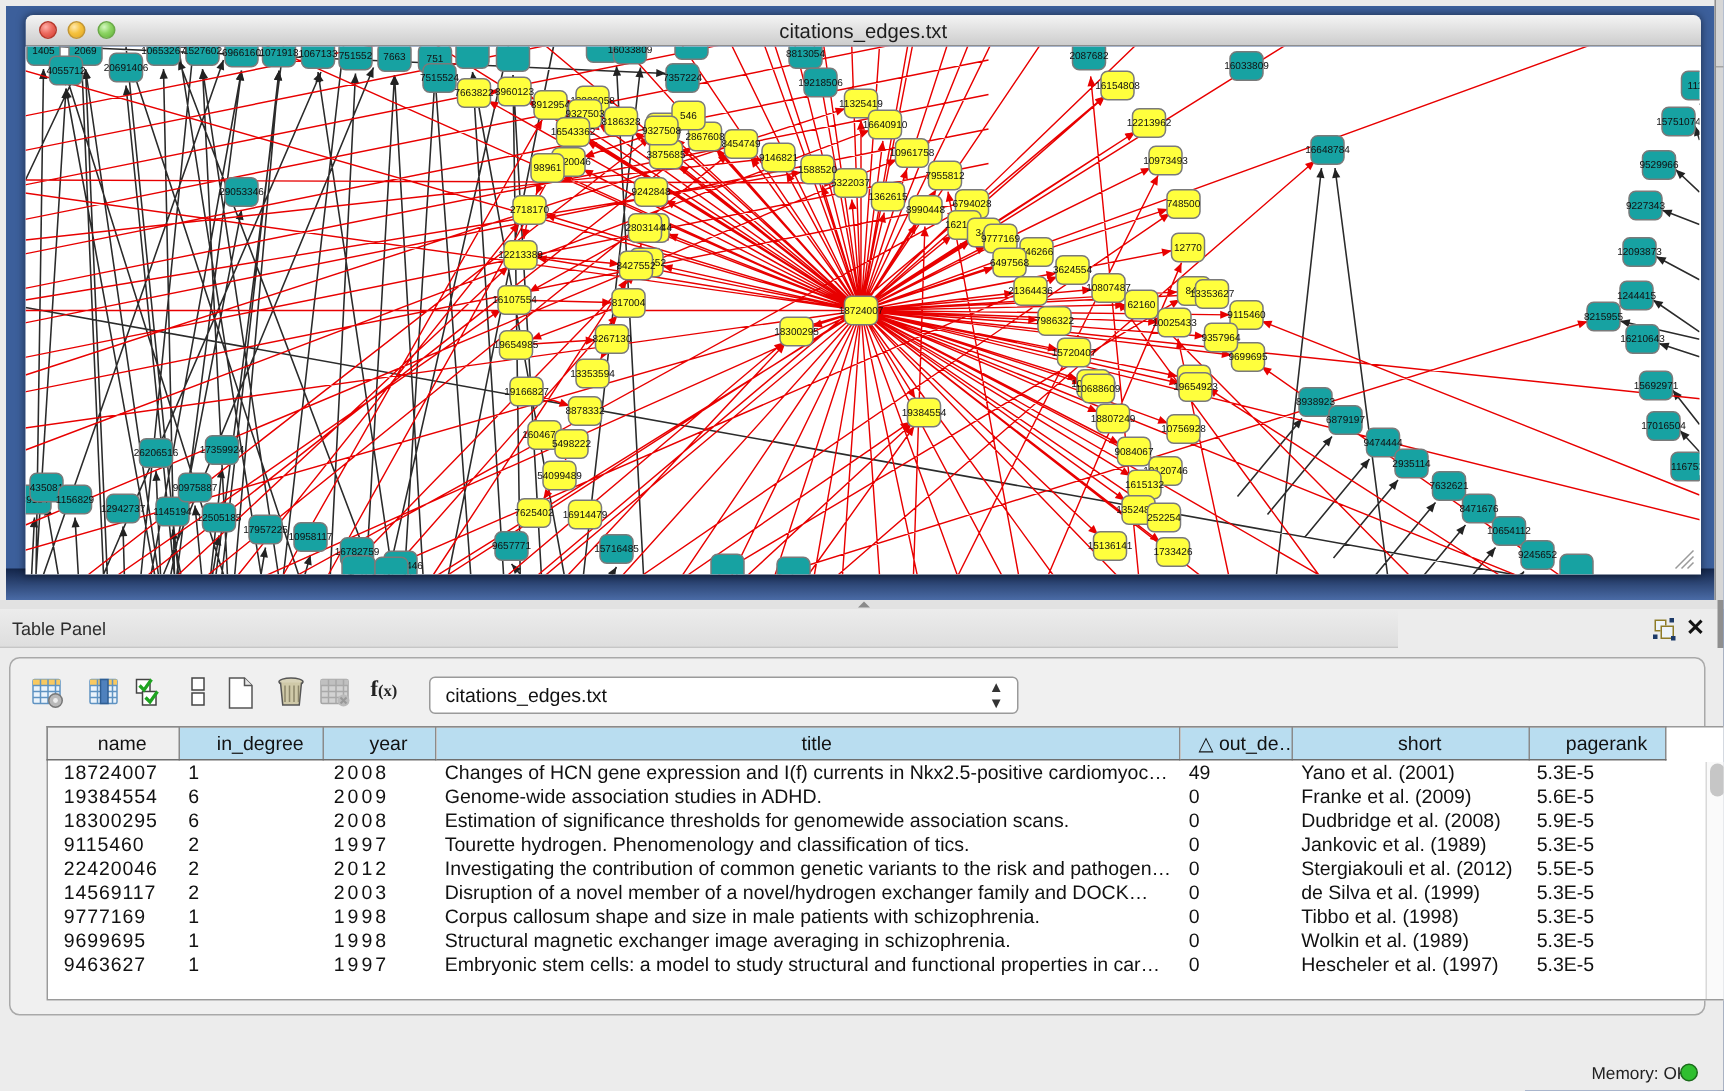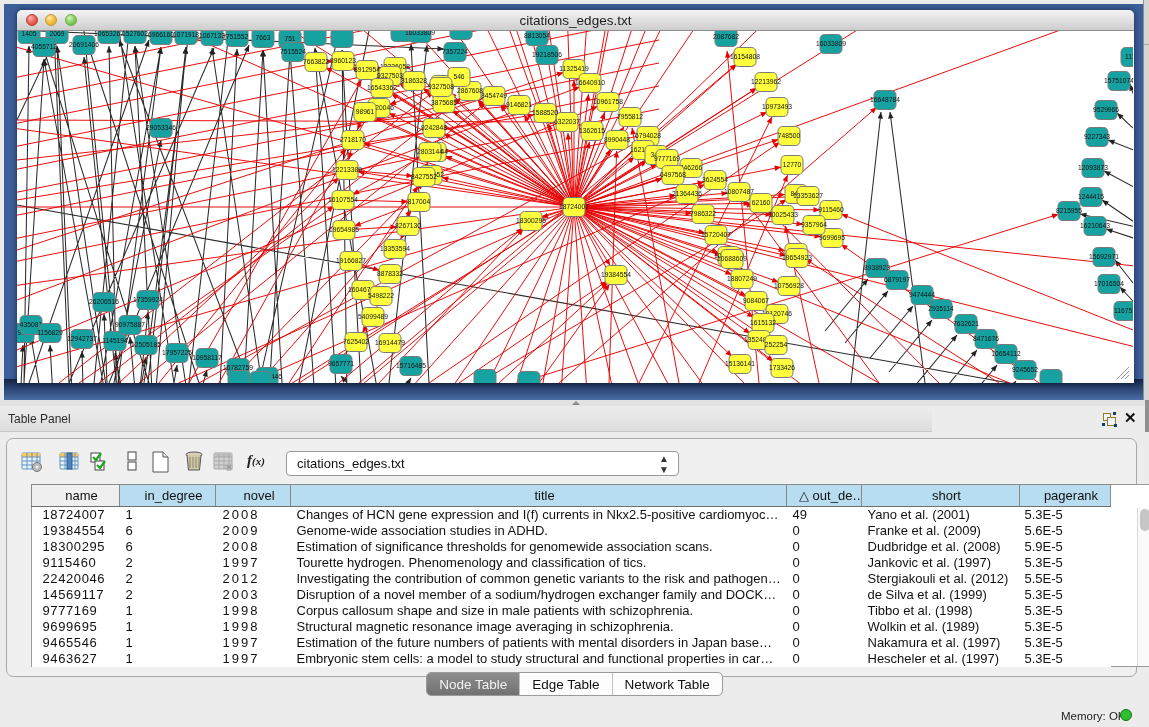--- a/index.html
+++ b/index.html
@@ -611,41 +611,41 @@
           <path d="M3 5l1.5 15h11L17 5" fill="#cfc9a8" stroke="#555"></path>
           <path d="M6 7v11M9 7v11M12 7v11M15 7v11" stroke="#8d876a"></path>
         </svg>
         <svg class="ticon" style="left:194px" width="22" height="24" viewBox="0 0 22 24">
           <rect x="1" y="3" width="18" height="16" rx="1" fill="#d2d2d2" stroke="#a5a5a5"></rect>
           <rect x="1" y="3" width="18" height="4" fill="#c0c0c0"></rect>
           <path d="M1 7h18M1 11h18M1 15h18M6 3v16M11 3v16M16 3v16" stroke="#a9a9a9"></path>
           <circle cx="16" cy="17" r="4" fill="#bbb"></circle>
           <path d="M14 15l4 4M18 15l-4 4" stroke="#999" stroke-width="1.4"></path>
         </svg>
-        <div class="ticon" style="left:228px;top:2px;font-size:15px;font-style:italic;font-weight:bold;color:#222;font-family:'Liberation Serif',serif">f<span style="font-size:11px">(x)</span></div>
+        <div class="ticon" style="left:228px;top:2px;font-size:15px;font-weight:bold;color:#222;font-family:'Liberation Serif',serif">f<span style="font-size:11px">(x)</span></div>
    <div class="combo">citations_edges.txt<span class="ar">▲<br>▼</span></div>
   </div>
  </div>
  <div class="tblwrap" style="top:52px">
  <div class="tbl-bg"></div>
  <table class="dtable">
   <colgroup>
           <col style="width:88px">
           <col style="width:96px">
           <col style="width:75px">
           <col style="width:496px">
           <col style="width:75px">
           <col style="width:158px">
           <col style="width:91px">
         </colgroup>
   <tbody>
           <tr>
             <th class="h0">name</th>
             <th>in_degree</th>
-            <th>novel</th>
+            <th>year</th>
             <th>title</th>
             <th>△ out_de…</th>
             <th>short</th>
             <th>pagerank</th>
           </tr>
   <tr>
             <td class="c0">18724007</td>
             <td class="c1">1</td>
             <td class="c2">2008</td>
             <td class="c3">Changes of HCN gene expression and I(f) currents in Nkx2.5‑positive cardiomyoc…</td>
@@ -670,82 +670,72 @@
             <td class="c4">0</td>
             <td class="c5">Dudbridge et al. (2008)</td>
             <td class="c6">5.9E‑5</td>
           </tr>
 <tr>
             <td class="c0">9115460</td>
             <td class="c1">2</td>
             <td class="c2">1997</td>
             <td class="c3">Tourette hydrogen. Phenomenology and classification of tics.</td>
             <td class="c4">0</td>
-            <td class="c5">Jankovic et al. (1997)</td>
+            <td class="c5">Jankovic et al. (1989)</td>
             <td class="c6">5.3E‑5</td>
           </tr>
 <tr>
             <td class="c0">22420046</td>
             <td class="c1">2</td>
             <td class="c2">2012</td>
             <td class="c3">Investigating the contribution of common genetic variants to the risk and pathogen…</td>
             <td class="c4">0</td>
             <td class="c5">Stergiakouli et al. (2012)</td>
             <td class="c6">5.5E‑5</td>
           </tr>
 <tr>
             <td class="c0">14569117</td>
             <td class="c1">2</td>
             <td class="c2">2003</td>
-            <td class="c3">Disruption of a novel member of a sodium/hydrogen exchanger family and DOCK…</td>
+            <td class="c3">Disruption of a novel member of a novel/hydrogen exchanger family and DOCK…</td>
             <td class="c4">0</td>
             <td class="c5">de Silva et al. (1999)</td>
             <td class="c6">5.3E‑5</td>
           </tr>
 <tr>
             <td class="c0">9777169</td>
             <td class="c1">1</td>
             <td class="c2">1998</td>
             <td class="c3">Corpus callosum shape and size in male patients with schizophrenia.</td>
             <td class="c4">0</td>
             <td class="c5">Tibbo et al. (1998)</td>
             <td class="c6">5.3E‑5</td>
           </tr>
 <tr>
             <td class="c0">9699695</td>
             <td class="c1">1</td>
             <td class="c2">1998</td>
-            <td class="c3">Structural magnetic resonance image averaging in schizophrenia.</td>
+            <td class="c3">Structural magnetic exchanger image averaging in schizophrenia.</td>
             <td class="c4">0</td>
             <td class="c5">Wolkin et al. (1989)</td>
-            <td class="c6">5.3E‑5</td>
-          </tr>
-<tr>
-            <td class="c0">9465546</td>
-            <td class="c1">1</td>
-            <td class="c2">1997</td>
-            <td class="c3">Estimation of the future numbers of patients with mental disorders in Japan base…</td>
-            <td class="c4">0</td>
-            <td class="c5">Nakamura et al. (1997)</td>
             <td class="c6">5.3E‑5</td>
           </tr>
 <tr>
             <td class="c0">9463627</td>
             <td class="c1">1</td>
             <td class="c2">1997</td>
             <td class="c3">Embryonic stem cells: a model to study structural and functional properties in car…</td>
             <td class="c4">0</td>
             <td class="c5">Hescheler et al. (1997)</td>
             <td class="c6">5.3E‑5</td>
           </tr>
  </tbody>
       </table>
  <div class="sbar">
         <div class="thumb"></div>
       </div>
 </div>
 
- <div class="tabs"><span class="tabg"><span class="sel">Node Table</span><span class="mid">Edge Table</span><span>Network Table</span></span></div>
  <div class="mem">
       <span class="t">Memory: OK</span>
       <span class="dot"></span>
     </div>
 </div>
 
 </body></html>

